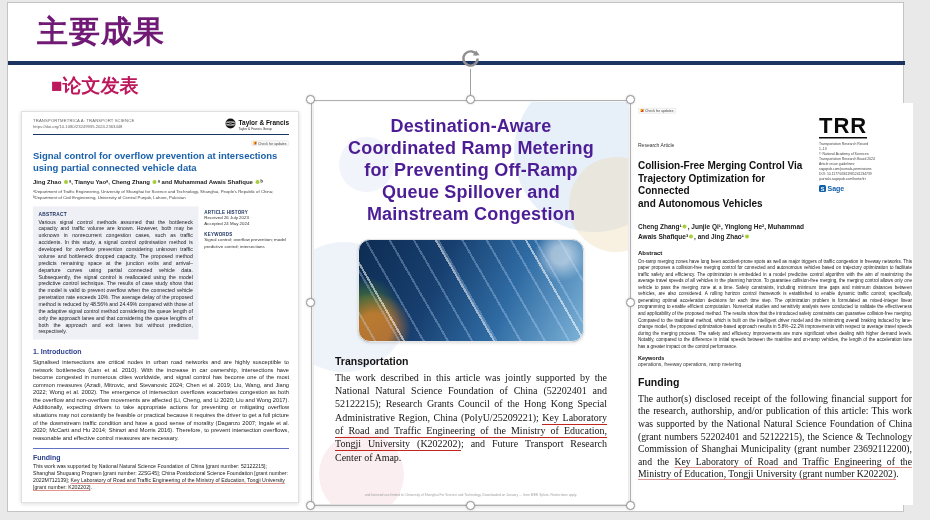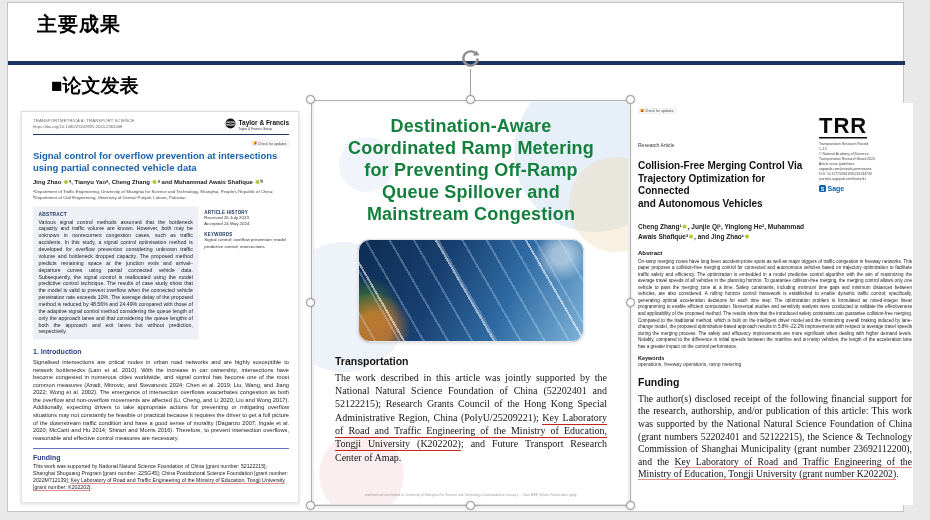--- a/index.html
+++ b/index.html
@@ -8,26 +8,26 @@
     position: relative; width: 930px; height: 520px;
     background:#e9e9e9; overflow: hidden;
     font-family: "Liberation Sans", sans-serif;
   }
   .slide {
     position:absolute; left:7px; top:2px; width:897px; height:510px;
     background:#ffffff; border:1px solid #c4c4c4;
   }
   .slide-title {
     position:absolute; left:29px; top:8px;
-    font-size:20px; font-weight:800; color:#000000; letter-spacing:1px;text-align:right;
+    font-size:31px; font-weight:800; color:#701a75; letter-spacing:1px;text-align:right;
   }
   .title-rule { position:absolute; left:0px; top:58px; width:897px; height:4px; background:#1c3461; }
   .section-heading {
     position:absolute; left:43px; top:70px;
-    font-size:19px; font-weight:800; color:#000000;
+    font-size:19px; font-weight:800; color:#be185d;
   }
   .page-number { position:absolute; left:839px; top:477px; font-size:13px; font-weight:700; color:#1c3461; }
 
   
   .redline { border-bottom:1px solid #c0261c; padding-bottom:1px; }
   .redline2 { border-bottom:1.4px solid #c0261c; padding-bottom:1px; }
   .orcid { display:inline-block; width:8px; height:8px; border-radius:50%; background:#a6ce39; margin:0 2px; }
   .badge { display:inline-flex; align-items:center; gap:3px; background:#fafafa; border:1px solid #dcdcdc;
            border-radius:2px; padding:1px 4px; font-size:7px; color:#444; }
   .badge-ico { display:inline-block; width:6px; height:6px;
@@ -66,21 +66,21 @@
   .pl-fund { font-size:10.4px; line-height:1.35; color:#222; margin-top:4px; }
 
   
   .paper-middle {
     position:absolute; left:306px; top:99px; width:314px; height:402px;
     background:#fff; box-shadow:0 2px 6px rgba(0,0,0,.18);
     overflow:hidden; z-index:2; padding-top:14px;
   }
   .bubble { position:absolute; border-radius:50%; }
   .pm-title {
-    position:relative; font-size:18px; font-weight:800; color:#15803d;
+    position:relative; font-size:18px; font-weight:800; color:#4c1d95;
     text-align:center; line-height:1.22; white-space:pre-line; letter-spacing:.2px;
   }
   .pm-photo {
     position:relative; width:226px; height:103px; margin:13px auto 0;
     border-radius:12px; border:1px solid #e6e6e6; box-shadow:0 1px 3px rgba(0,0,0,.15);
     background-color:#1b4f86;
     background-image:
       repeating-linear-gradient(60deg, transparent 0 38px, rgba(255,255,255,.55) 38px 40px, transparent 40px 78px),
       repeating-linear-gradient(60deg, transparent 0 13px, rgba(200,225,255,.30) 13px 15px, transparent 15px 21px),
       radial-gradient(circle at 7% 88%, rgba(205,125,45,.85) 0 7%, transparent 16%),

